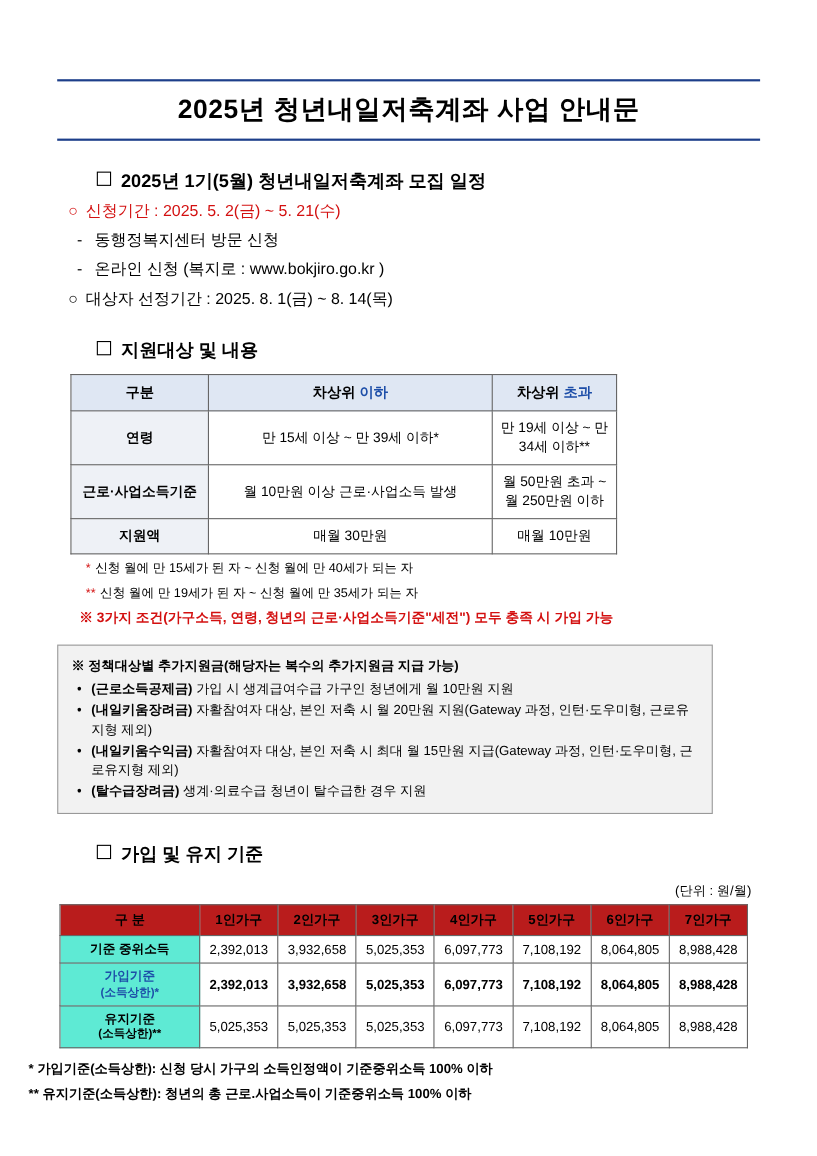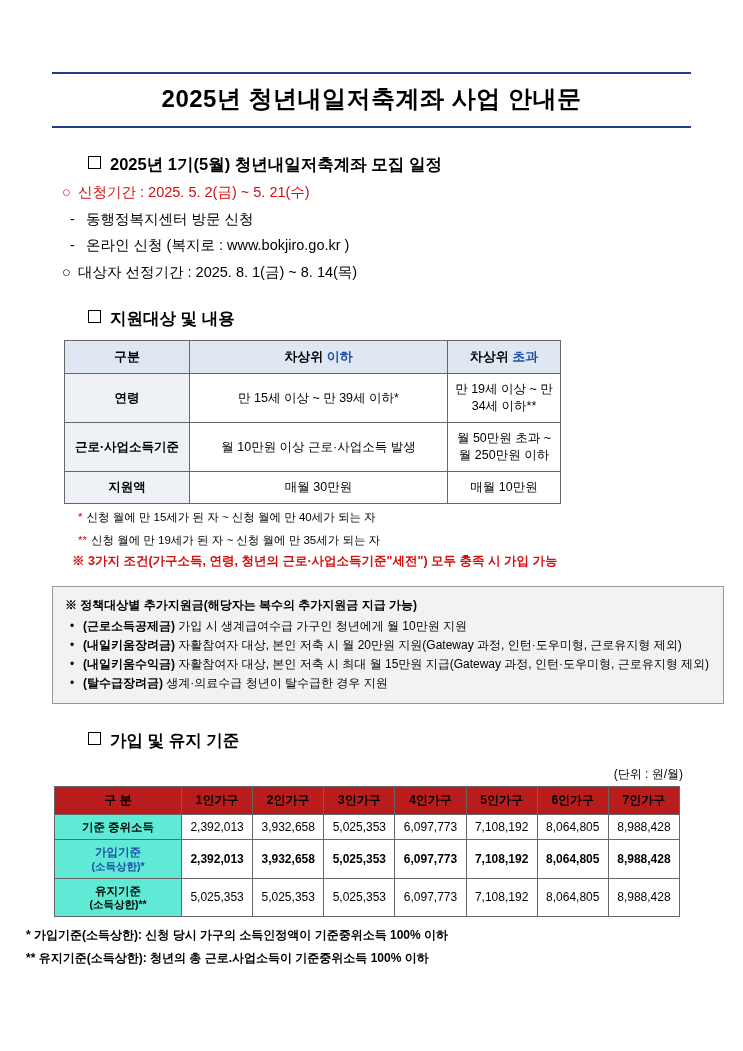--- a/index.html
+++ b/index.html
@@ -102,21 +102,21 @@
   .note .star { margin-right: 4px; }
   .warn {
     font-size: 12.5px;
     color: #d31010;
     font-weight: bold;
     margin: 4px 0 0 20px;
   }
   
   .greybox {
     margin: 16px 0 0 52px;
-    width: 672px;
+    width: 596px;
     border: 1px solid #999;
     background: #f2f2f2;
     padding: 9px 12px 10px 12px;
     font-size: 12px;
     line-height: 1.5;
     box-sizing: border-box;
   }
   .greybox .gb-title {
     font-weight: bold;
     margin-bottom: 3px;

